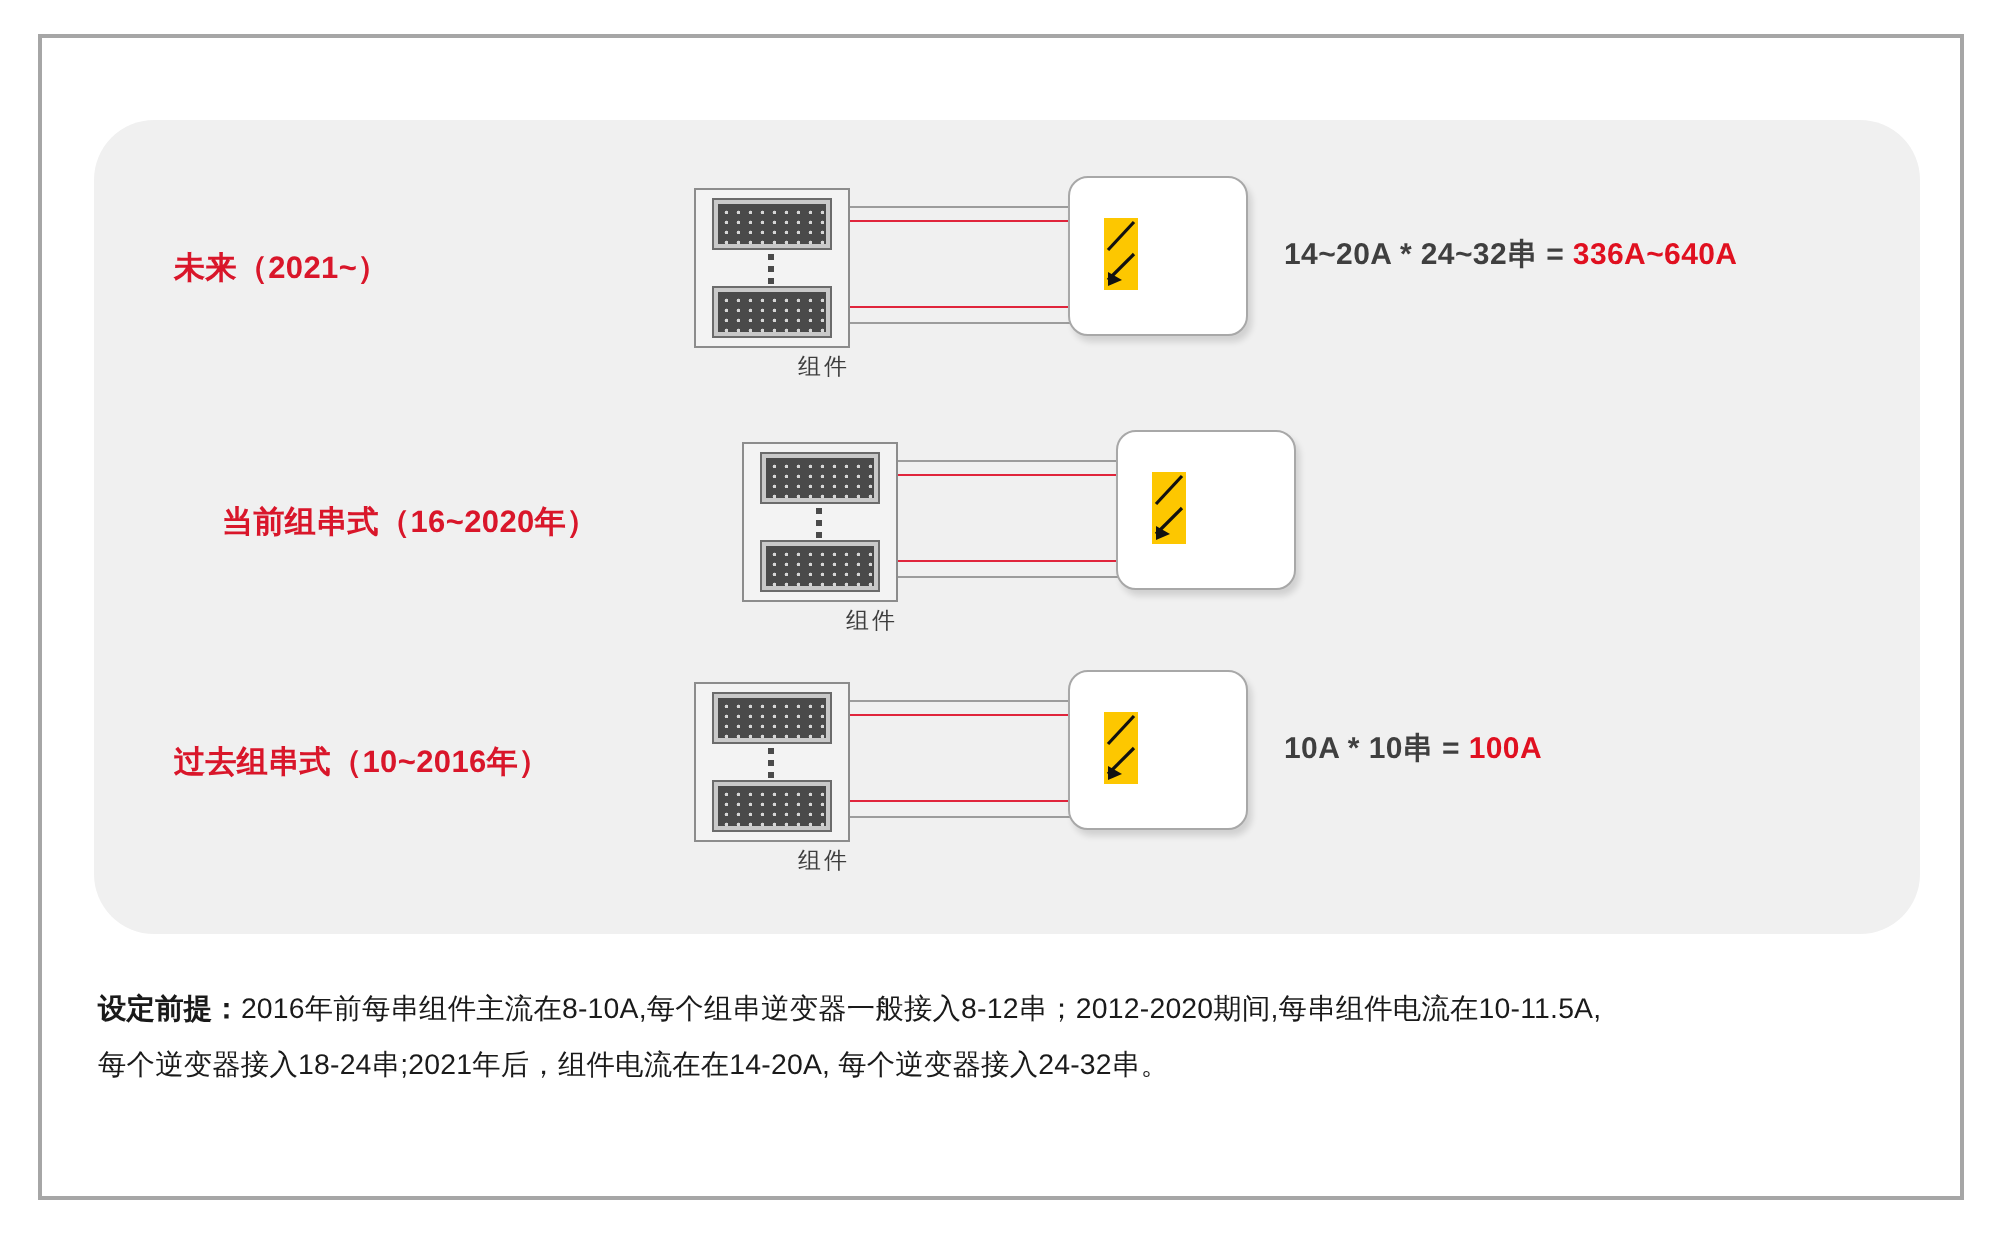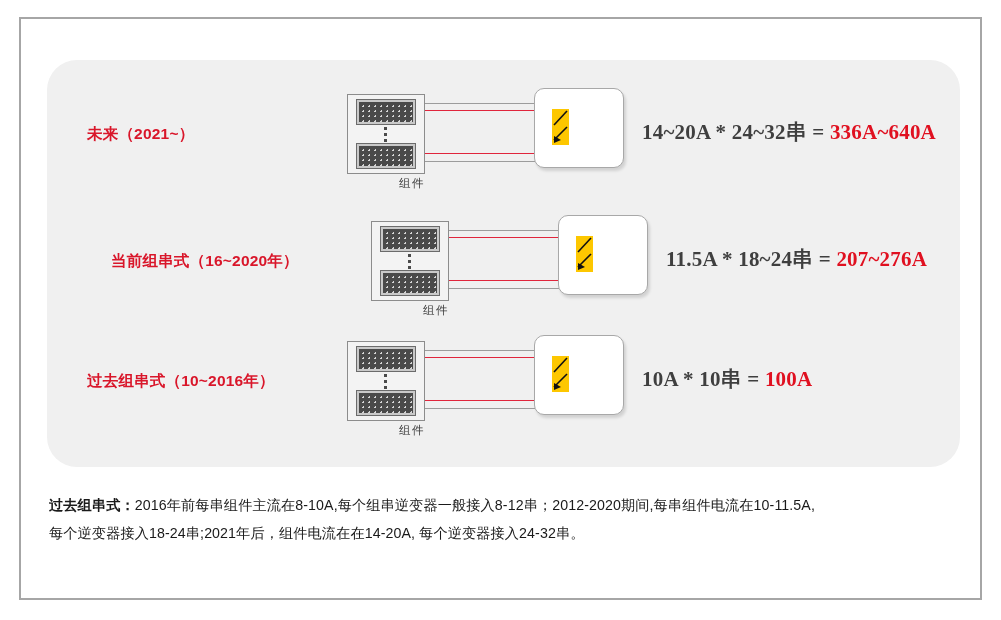--- a/index.html
+++ b/index.html
@@ -166,26 +166,25 @@
     height: 36px;
     background: #fdc700;
   }
   .inverter-icon svg { display: block; }
 
   
   .formula {
     position: absolute;
     left: 595px;
     top: 30px;
-    font-size: 21px;
+    font-size: 15px;
     font-weight: bold;
     color: #3f3f3f;
     white-space: nowrap;
     letter-spacing: 0.2px;
-    font-family: Liberation Serif, serif;
   }
   .formula .result {
     color: #e01020;
   }
 
   
   .footnote {
     position: absolute;
     left: 28px;
     top: 472px;
@@ -268,23 +267,20 @@
       <div class="inverter">
         <div class="inverter-icon">
           <svg width="17" height="36" viewBox="0 0 17 36">
             <line x1="2" y1="16" x2="15" y2="2" stroke="#111" stroke-width="1.6"></line>
             <line x1="2" y1="31" x2="15" y2="18" stroke="#111" stroke-width="1.6"></line>
             <polygon points="2,27 9,31 2,34" fill="#111"></polygon>
           </svg>
         </div>
       </div>
 
-      <div class="formula">
-        <span>11.5A * 18~24串 = </span><span class="result">207~276A</span>
-      </div>
     </div>
 
     <div class="diagram-row row-2">
       <div class="row-label">过去组串式（10~2016年）</div>
 
       <div class="module-group">
         <div class="module-box">
           <div class="panel panel-top"></div>
           <div class="vdots">
               <i></i>
@@ -313,17 +309,17 @@
       </div>
 
       <div class="formula">
         <span>10A * 10串 = </span><span class="result">100A</span>
       </div>
     </div>
 
   </div>
 
   <div class="footnote">
-    <b>过去组串式：</b><span>2016年前每串组件主流在8-10A,每个组串逆变器一般接入8-12串；2012-2020期间,每串组件电流在10-11.5A,</span><br>
+    <b>设定前提：</b><span>2016年前每串组件主流在8-10A,每个组串逆变器一般接入8-12串；2012-2020期间,每串组件电流在10-11.5A,</span><br>
     <span>每个逆变器接入18-24串;2021年后，组件电流在在14-20A, 每个逆变器接入24-32串。</span>
   </div>
 
 </div>
 
 </body></html>

